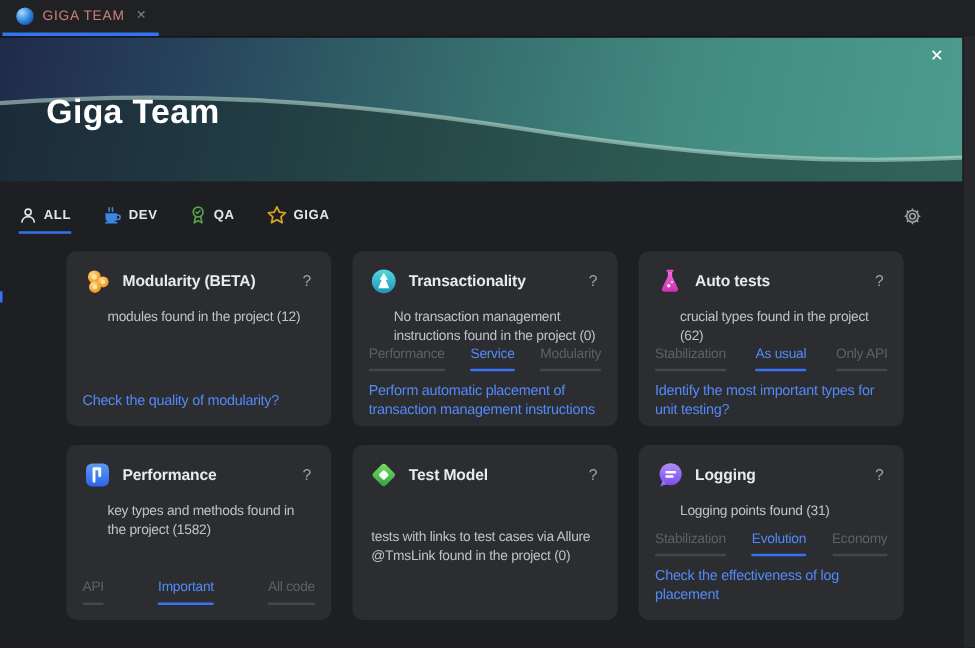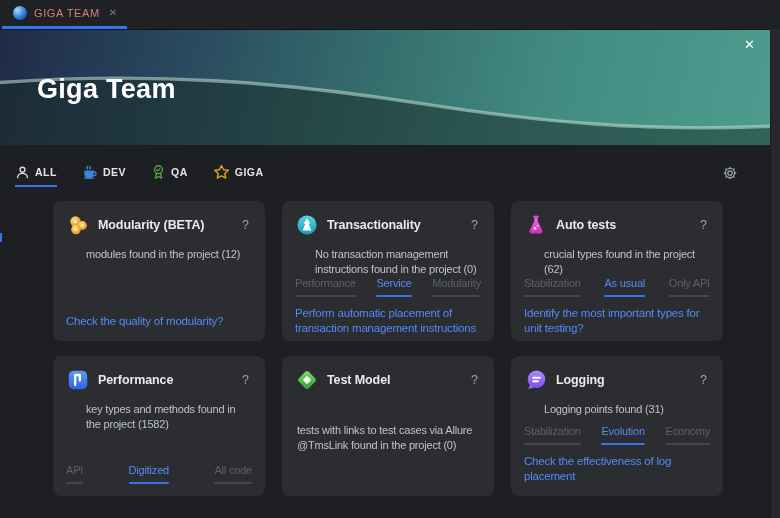--- a/index.html
+++ b/index.html
@@ -252,21 +252,21 @@
       <span class="card-title">Performance</span>
       <span class="card-help">?</span>
     </div>
     <div class="card-body">key types and methods found in the project (1582)</div>
     <div class="ctabs">
       <span class="ctab">
         <span class="ctab-lbl">API</span>
           <span class="ctab-bar"></span>
         </span>
       <span class="ctab active">
-        <span class="ctab-lbl">Digitized</span>
+        <span class="ctab-lbl">Important</span>
           <span class="ctab-bar"></span>
         </span>
       <span class="ctab">
         <span class="ctab-lbl">All code</span>
           <span class="ctab-bar"></span>
         </span>
     </div>
   </div>
 
   <div class="card center">

